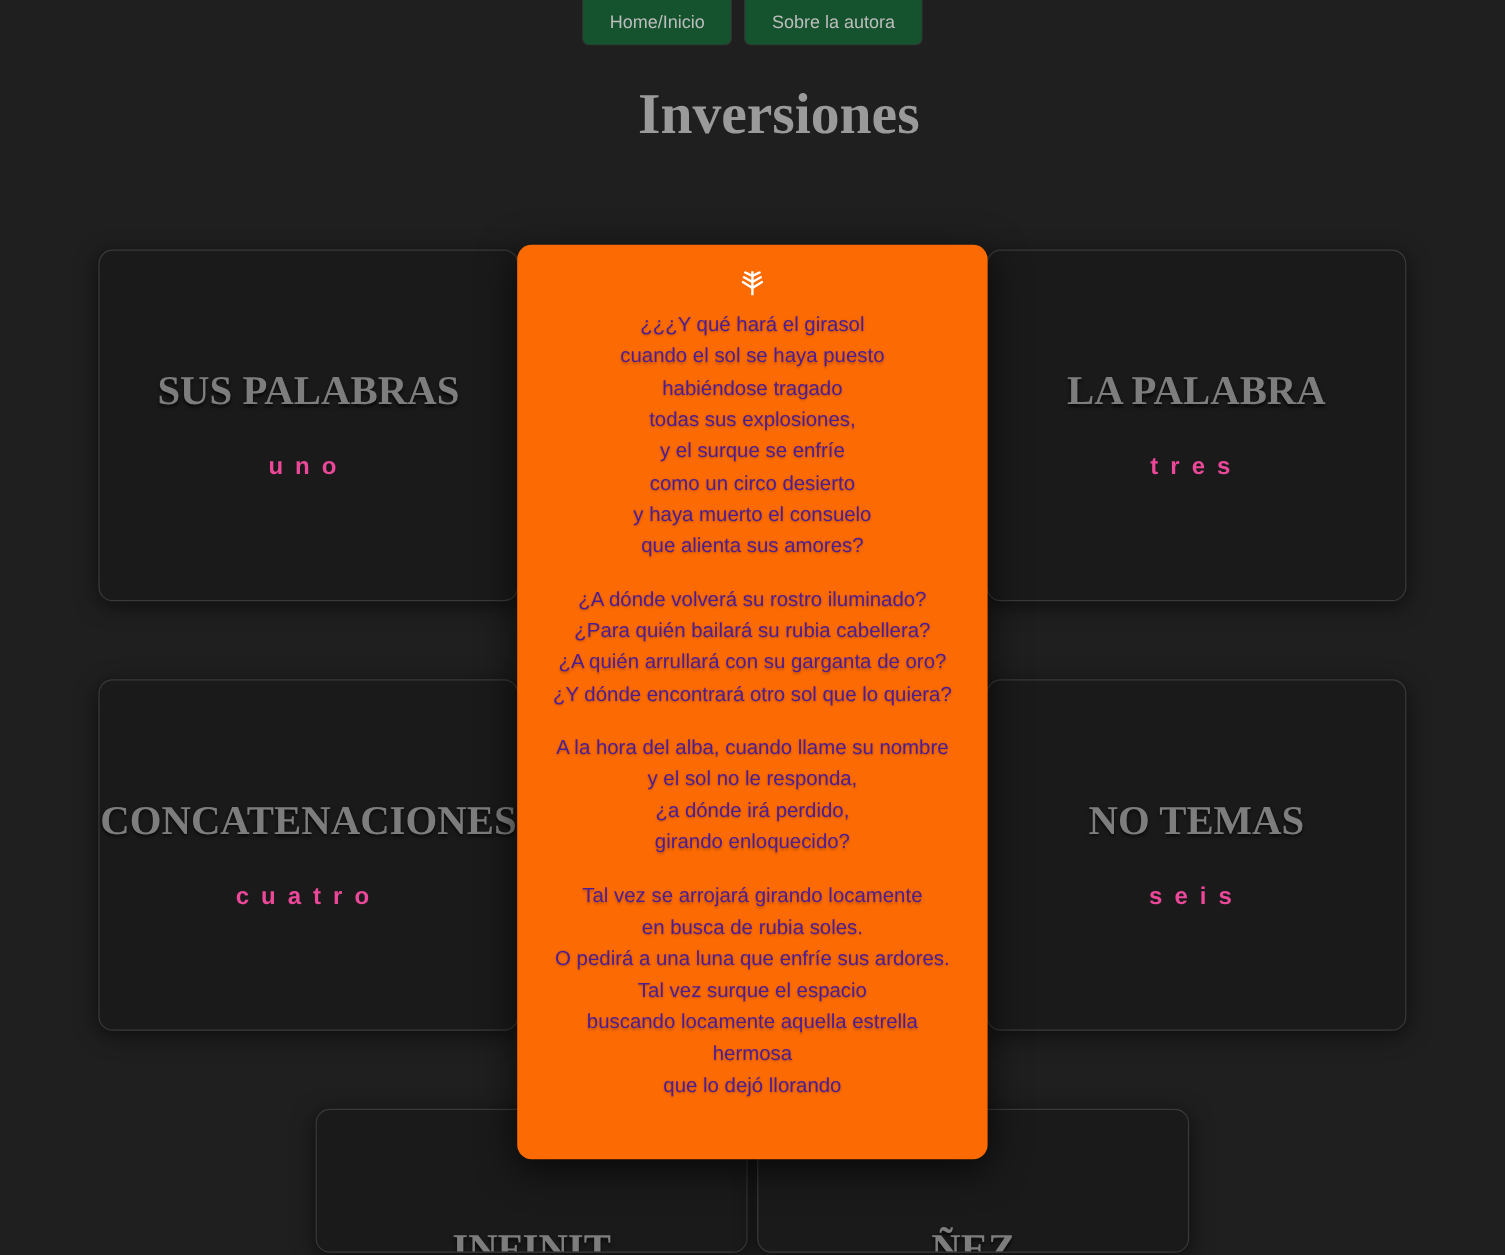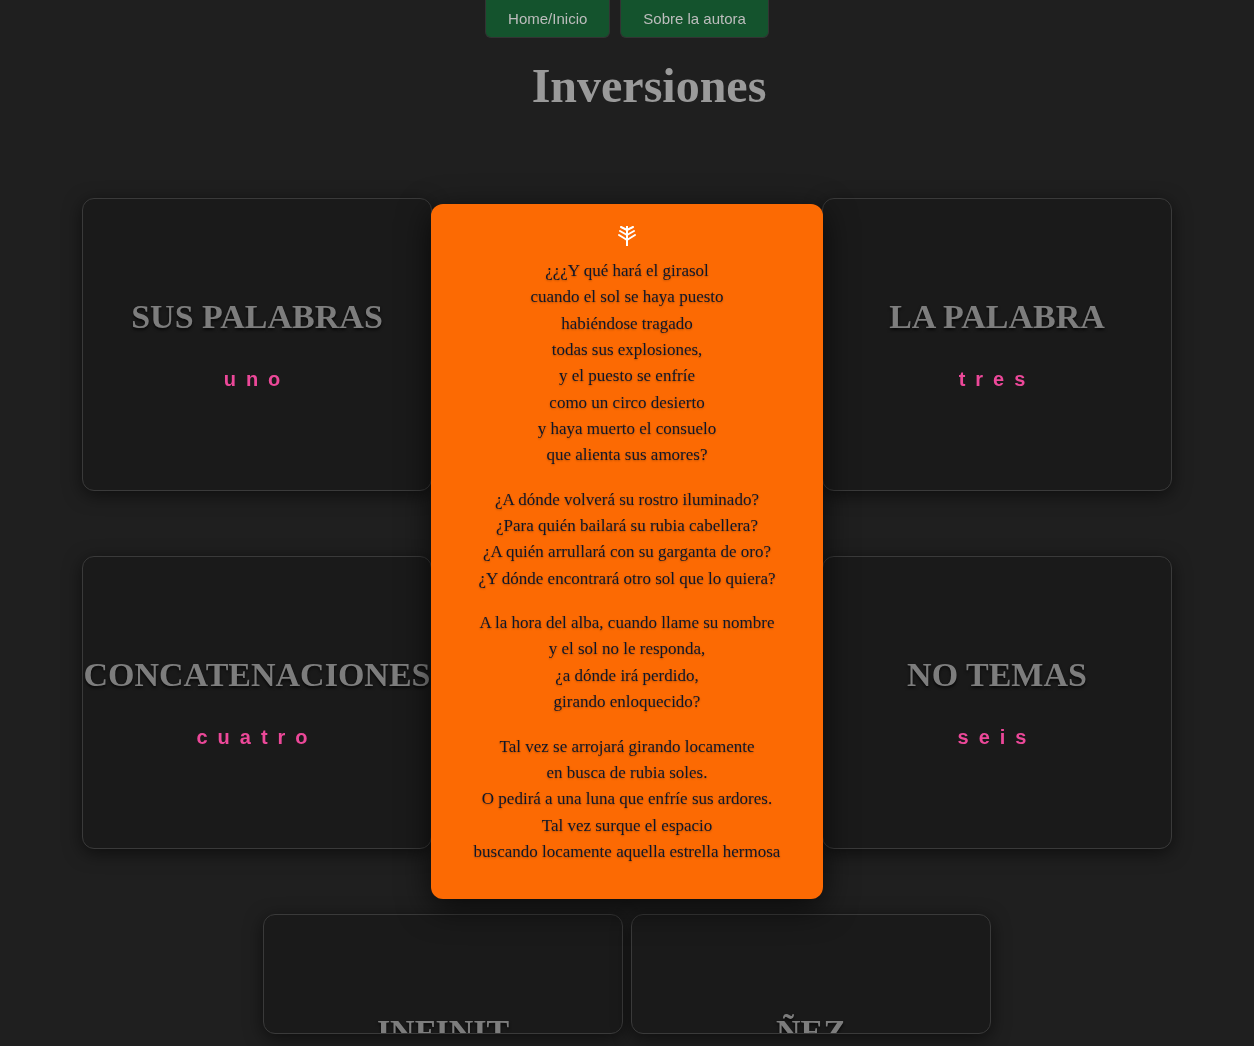--- a/index.html
+++ b/index.html
@@ -24,21 +24,21 @@
       padding: 10px 22px;
       color: #bdbdbd;
       font-family: Arial, Helvetica, sans-serif;
       font-size: 15px;
       cursor: pointer;
     }
     .nav-item:first-child { border-top-left-radius: 0; border-top-right-radius: 0; border-top: none; }
     .nav-item:last-child  { border-top-left-radius: 0; border-top-right-radius: 0; border-top: none; }
     .page-title {
       text-align: center;
-      margin-top: 20px;
+      margin-top: 30px;
       font-family: Georgia, 'Times New Roman', serif;
       font-size: 48px;
       color: #9a9a9a;
       font-weight: 700;
       padding-left: 44px;
     }
     .grid {
       margin: 85px auto 0 auto;
       width: 1090px;
       display: grid;
@@ -103,24 +103,24 @@
     
     .overlay {
       position: absolute;
       left: 50%;
       top: 204px;
       transform: translateX(-50%);
       width: 392px;
       background: #fc6a03;
       border-radius: 12px;
       box-shadow: 0 8px 32px rgba(0,0,0,0.7);
-      color: #0f172a;
-      font-family: Liberation Serif, serif;
+      color: #4c1d95;
+      font-family: Liberation Sans, sans-serif;
       text-align: center;
-      padding: 22px 24px 20px 24px;
+      padding: 22px 24px 34px 24px;
     }
     .overlay-icon {
       display: flex;
       justify-content: center;
       margin-bottom: 12px;
     }
     .overlay p {
       margin-bottom: 18px;
       font-size: 17px;
       line-height: 1.55;
@@ -173,21 +173,21 @@
   <div class="overlay-icon">
     <svg width="18" height="20" viewBox="0 0 18 20" fill="none">
       <path d="M9 0 L9 20 M9 4 L3 1 M9 4 L15 1 M9 9 L2 5 M9 9 L16 5 M9 14 L1 9 M9 14 L17 9" stroke="#fff" stroke-width="2" stroke-linecap="round"></path>
     </svg>
   </div>
   <p>
     <span class="line">¿¿¿Y qué hará el girasol</span>
     <span class="line">cuando el sol se haya puesto</span>
     <span class="line">habiéndose tragado</span>
     <span class="line">todas sus explosiones,</span>
-    <span class="line">y el puesto se enfríe</span>
+    <span class="line">y el surque se enfríe</span>
     <span class="line">como un circo desierto</span>
     <span class="line">y haya muerto el consuelo</span>
     <span class="line">que alienta sus amores?</span>
   </p>
   <p>
     <span class="line">¿A dónde volverá su rostro iluminado?</span>
     <span class="line">¿Para quién bailará su rubia cabellera?</span>
     <span class="line">¿A quién arrullará con su garganta de oro?</span>
     <span class="line">¿Y dónde encontrará otro sol que lo quiera?</span>
   </p>
@@ -196,14 +196,15 @@
     <span class="line">y el sol no le responda,</span>
     <span class="line">¿a dónde irá perdido,</span>
     <span class="line">girando enloquecido?</span>
   </p>
   <p>
     <span class="line">Tal vez se arrojará girando locamente</span>
     <span class="line">en busca de rubia soles.</span>
     <span class="line">O pedirá a una luna que enfríe sus ardores.</span>
     <span class="line">Tal vez surque el espacio</span>
     <span class="line">buscando locamente aquella estrella hermosa</span>
+    <span class="line">que lo dejó llorando</span>
   </p>
 </div>
 
 </body></html>

